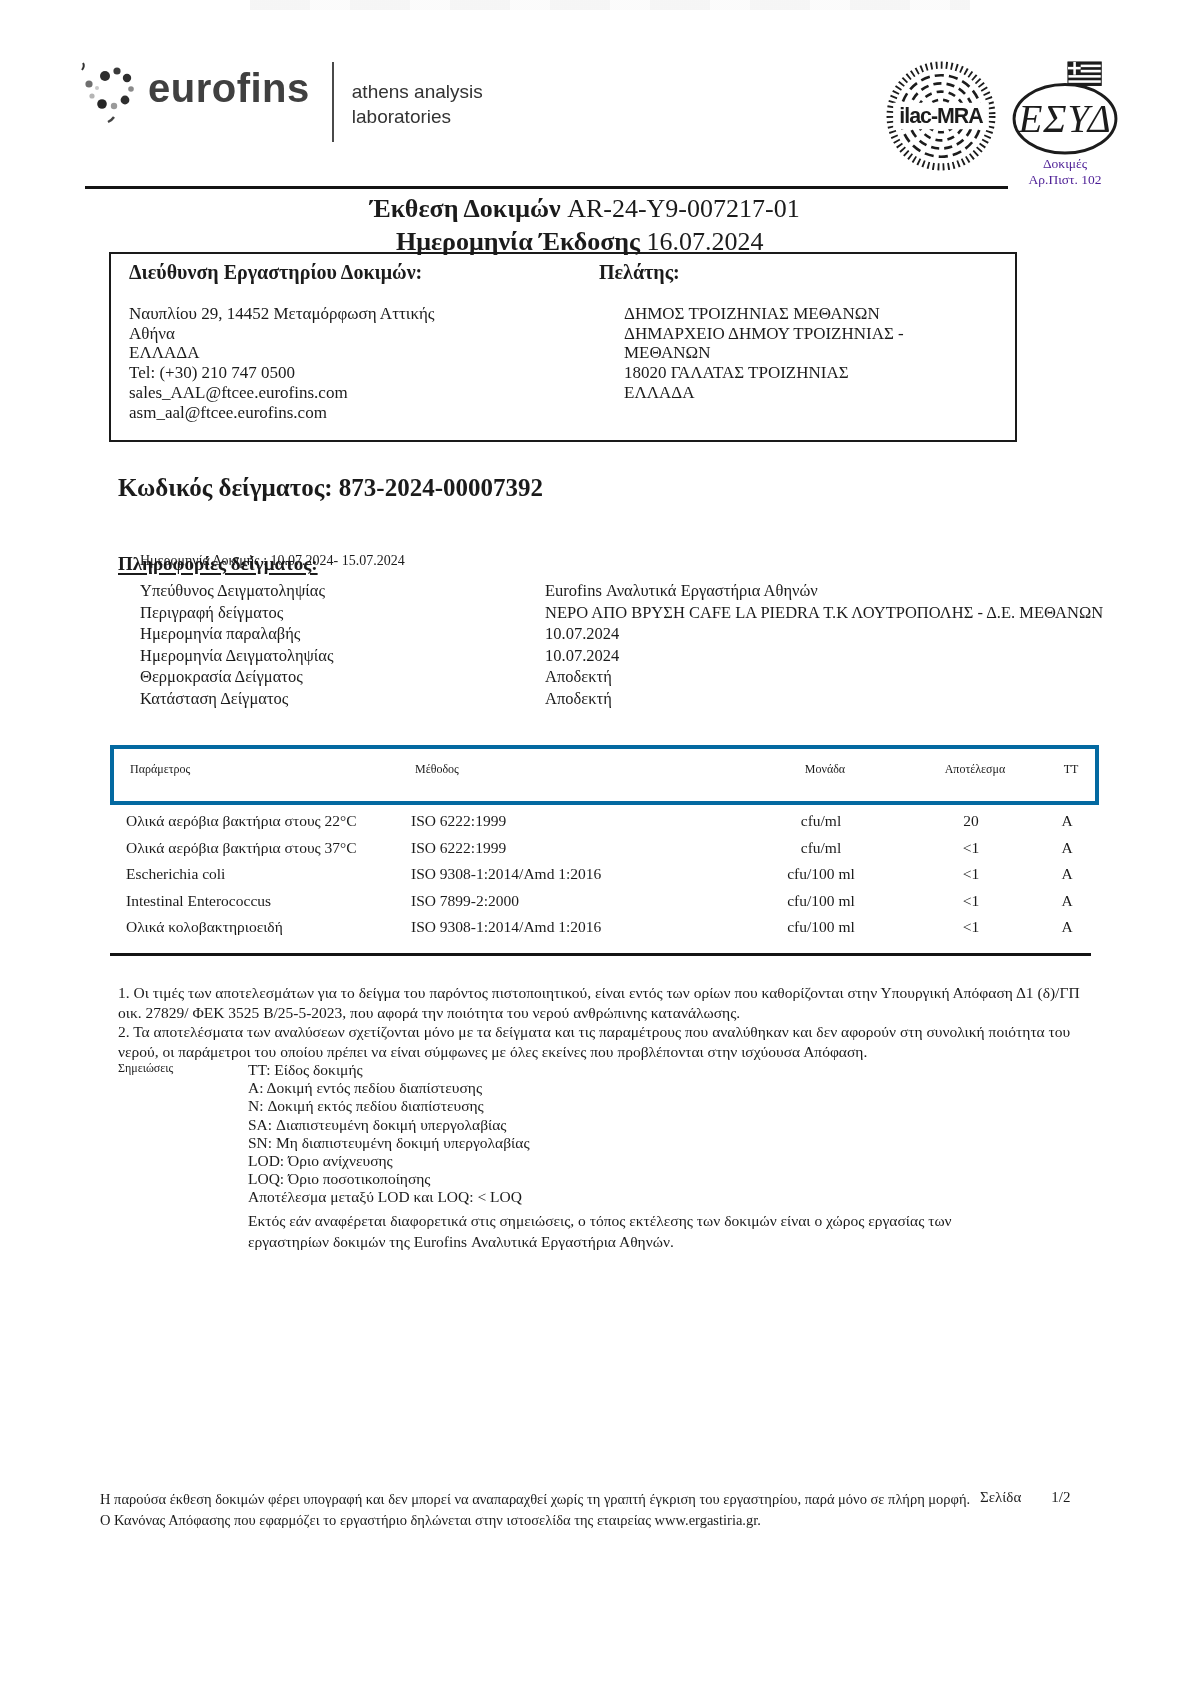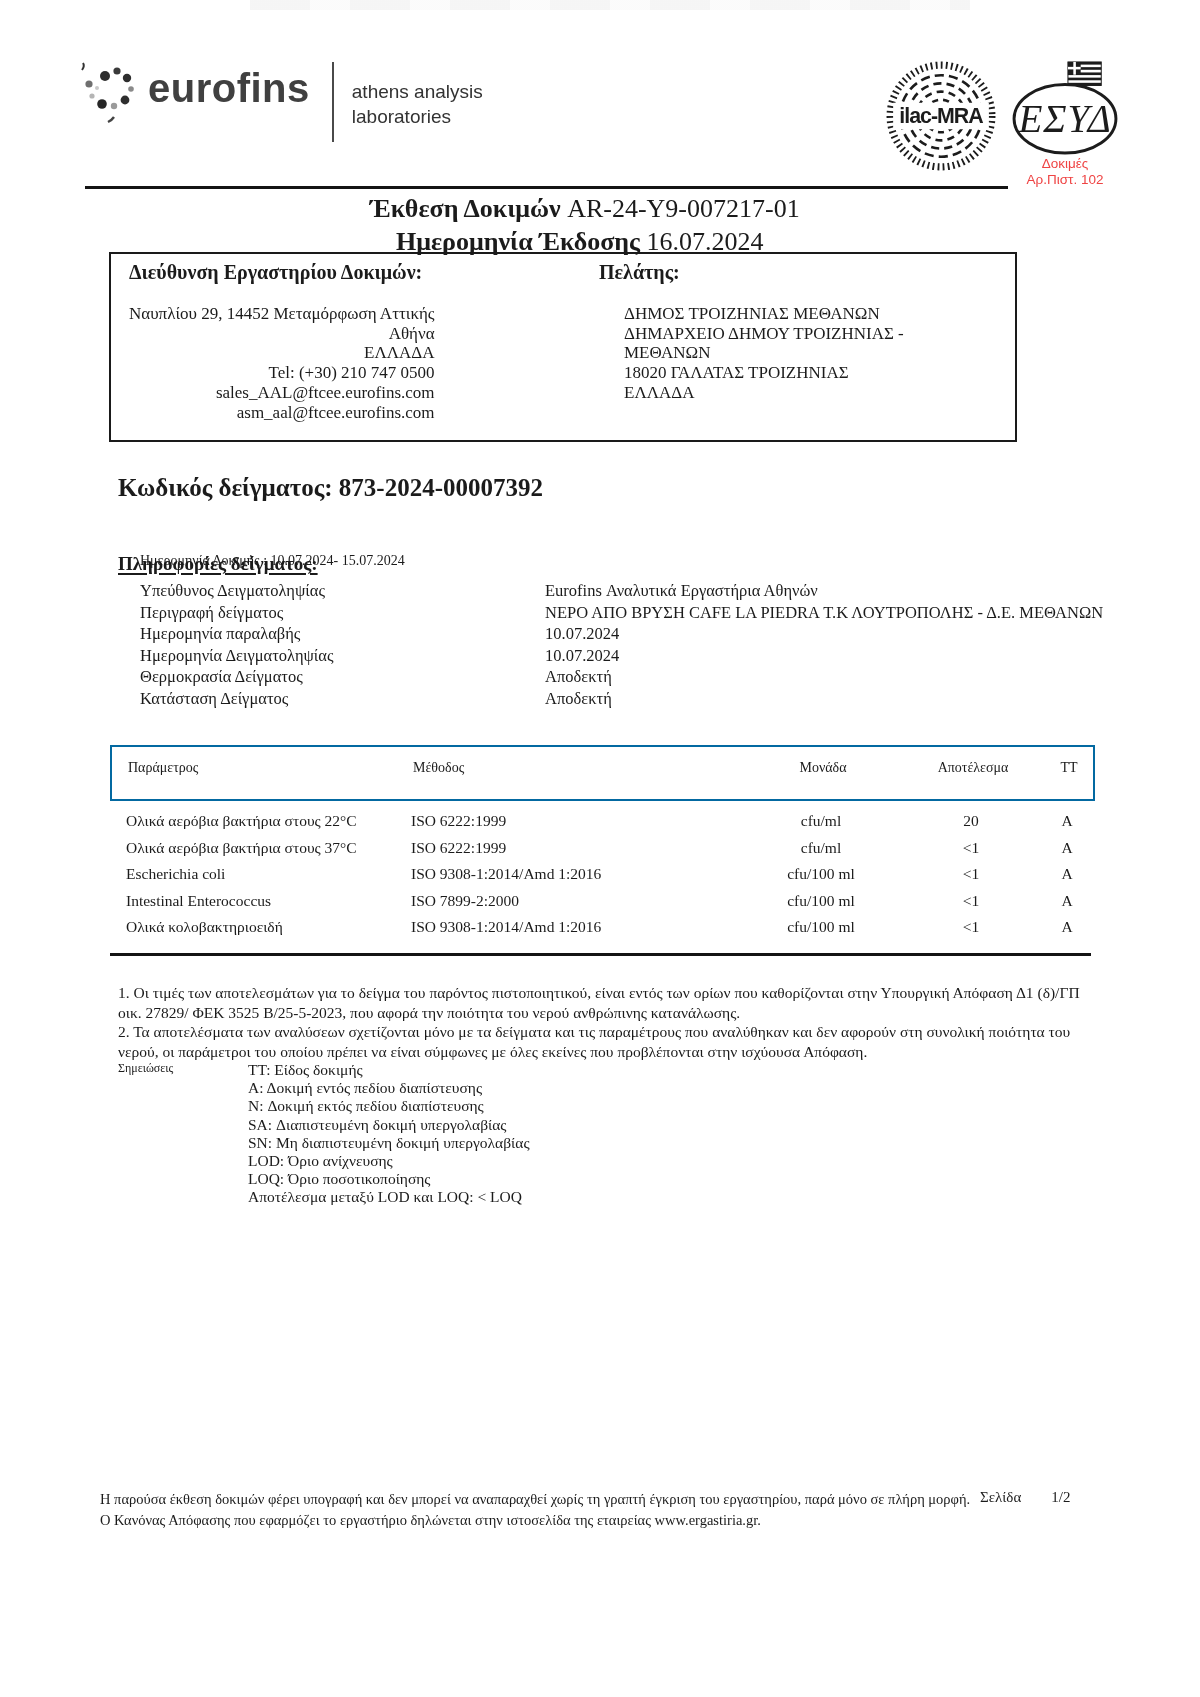--- a/index.html
+++ b/index.html
@@ -18,45 +18,45 @@
   .brand-icon{width:58px;height:66px;margin-top:2px;}
   .brand-name{font-family:"Liberation Sans",sans-serif;font-size:40px;font-weight:600;
     color:#404040;letter-spacing:.5px;margin-left:12px;line-height:1;margin-top:10px;}
   .brand-divider{width:2px;height:80px;background:#4a4a4a;margin:4px 0 0 22px;}
   .brand-sub{font-family:"Liberation Sans",sans-serif;font-size:19px;color:#333;
     margin-left:18px;margin-top:22px;line-height:1.3;}
   .accred{position:absolute;left:885px;top:60px;display:flex;align-items:flex-start;}
   .ilac{width:112px;height:112px;}
   .esyd-block{margin-left:8px;width:120px;display:flex;flex-direction:column;align-items:center;}
   .esyd-svg{width:118px;height:96px;}
-  .esyd-cap{font-family:Liberation Sans, sans-serif;font-size:13.5px;color:#ef4444;line-height:1.2;text-align:right;}
+  .esyd-cap{font-family:Liberation Serif, serif;font-size:13.5px;color:#4c1d95;line-height:1.2;text-align:right;}
   .rule-top{position:absolute;left:85px;top:186px;width:923px;height:3px;background:#141414;}
   
   .title-block{position:absolute;left:370px;top:192px;font-size:26px;line-height:33px;}
   .title-block .lbl{font-weight:bold;}
   .title-line2{padding-left:26px;}
   
   .addr-box{position:absolute;left:100px;top:252px;width:904px;height:186px;
     border:2px solid #1a1a1a;margin-left:9px;}
   .addr-head{position:absolute;font-weight:bold;font-size:20px;top:7px;}
   .lab-head{left:18px;}
   .client-head{left:488px;}
-  .lab-lines{position:absolute;left:18px;top:50px;font-size:17px;line-height:19.7px;text-align:right;}
+  .lab-lines{position:absolute;left:18px;top:50px;font-size:17px;line-height:19.7px;}
   .client-lines{position:absolute;left:513px;top:50px;width:332px;font-size:17px;line-height:19.7px;}
   
   .sample-code{position:absolute;left:118px;top:474px;font-size:25px;font-weight:bold;}
   .test-date{position:absolute;left:140px;top:513px;font-size:14px;font-weight:normal;margin-top:40px;}
   
   .info-head{position:absolute;left:118px;top:553px;font-size:19px;font-weight:bold;
     text-decoration:underline;text-decoration-thickness:1.5px;text-underline-offset:3px;}
   .info-rows{position:absolute;left:140px;top:581px;font-size:16.5px;}
   .info-row{display:grid;grid-template-columns:405px 620px;height:21.6px;align-items:start;}
   
   .tbl-header{position:absolute;left:110px;top:745px;width:981px;height:52px;
-    border:2px solid #0369a1;font-size:14px;}
+    border:4px solid #0369a1;font-size:12px;}
   .tbl-grid{display:grid;grid-template-columns:285px 330px 160px 140px 52px;padding-left:16px;}
   .tbl-header .tbl-grid{padding-top:13px;}
   .c-unit,.c-result,.c-tt{text-align:center;}
   .tbl-rows{position:absolute;left:110px;top:812px;width:981px;font-size:15.5px;
     border-bottom:3px solid #141414;padding-bottom:8px;}
   .tbl-row{height:26.6px;align-items:start;}
   
   .remarks{position:absolute;left:118px;top:983px;width:968px;font-size:15.5px;line-height:19.5px;}
   
   .notes-label{position:absolute;left:118px;top:1061px;font-size:12px;}
@@ -253,20 +253,21 @@
   <div class="notes-items">
     <div>TT: Είδος δοκιμής</div>
     <div>Α: Δοκιμή εντός πεδίου διαπίστευσης</div>
     <div>N: Δοκιμή εκτός πεδίου διαπίστευσης</div>
     <div>SA: Διαπιστευμένη δοκιμή υπεργολαβίας</div>
     <div>SN: Μη διαπιστευμένη δοκιμή υπεργολαβίας</div>
     <div>LOD: Όριο ανίχνευσης</div>
     <div>LOQ: Όριο ποσοτικοποίησης</div>
     <div>Αποτέλεσμα μεταξύ LOD και LOQ: &lt; LOQ</div>
   </div>
+  <div class="notes-disclaimer">Εκτός εάν αναφέρεται διαφορετικά στις σημειώσεις, ο τόπος εκτέλεσης των δοκιμών είναι ο χώρος εργασίας των εργαστηρίων δοκιμών της Eurofins Αναλυτικά Εργαστήρια Αθηνών.</div>
 
   <div class="footer">
     <div>Η παρούσα έκθεση δοκιμών φέρει υπογραφή και δεν μπορεί να αναπαραχθεί χωρίς τη γραπτή έγκριση του εργαστηρίου, παρά μόνο σε πλήρη μορφή.</div>
     <div>Ο Κανόνας Απόφασης που εφαρμόζει το εργαστήριο δηλώνεται στην ιστοσελίδα της εταιρείας www.ergastiria.gr.</div>
   </div>
   <div class="page-indicator">
     <span>Σελίδα</span>
     <span>1/2</span>
   </div>
 

